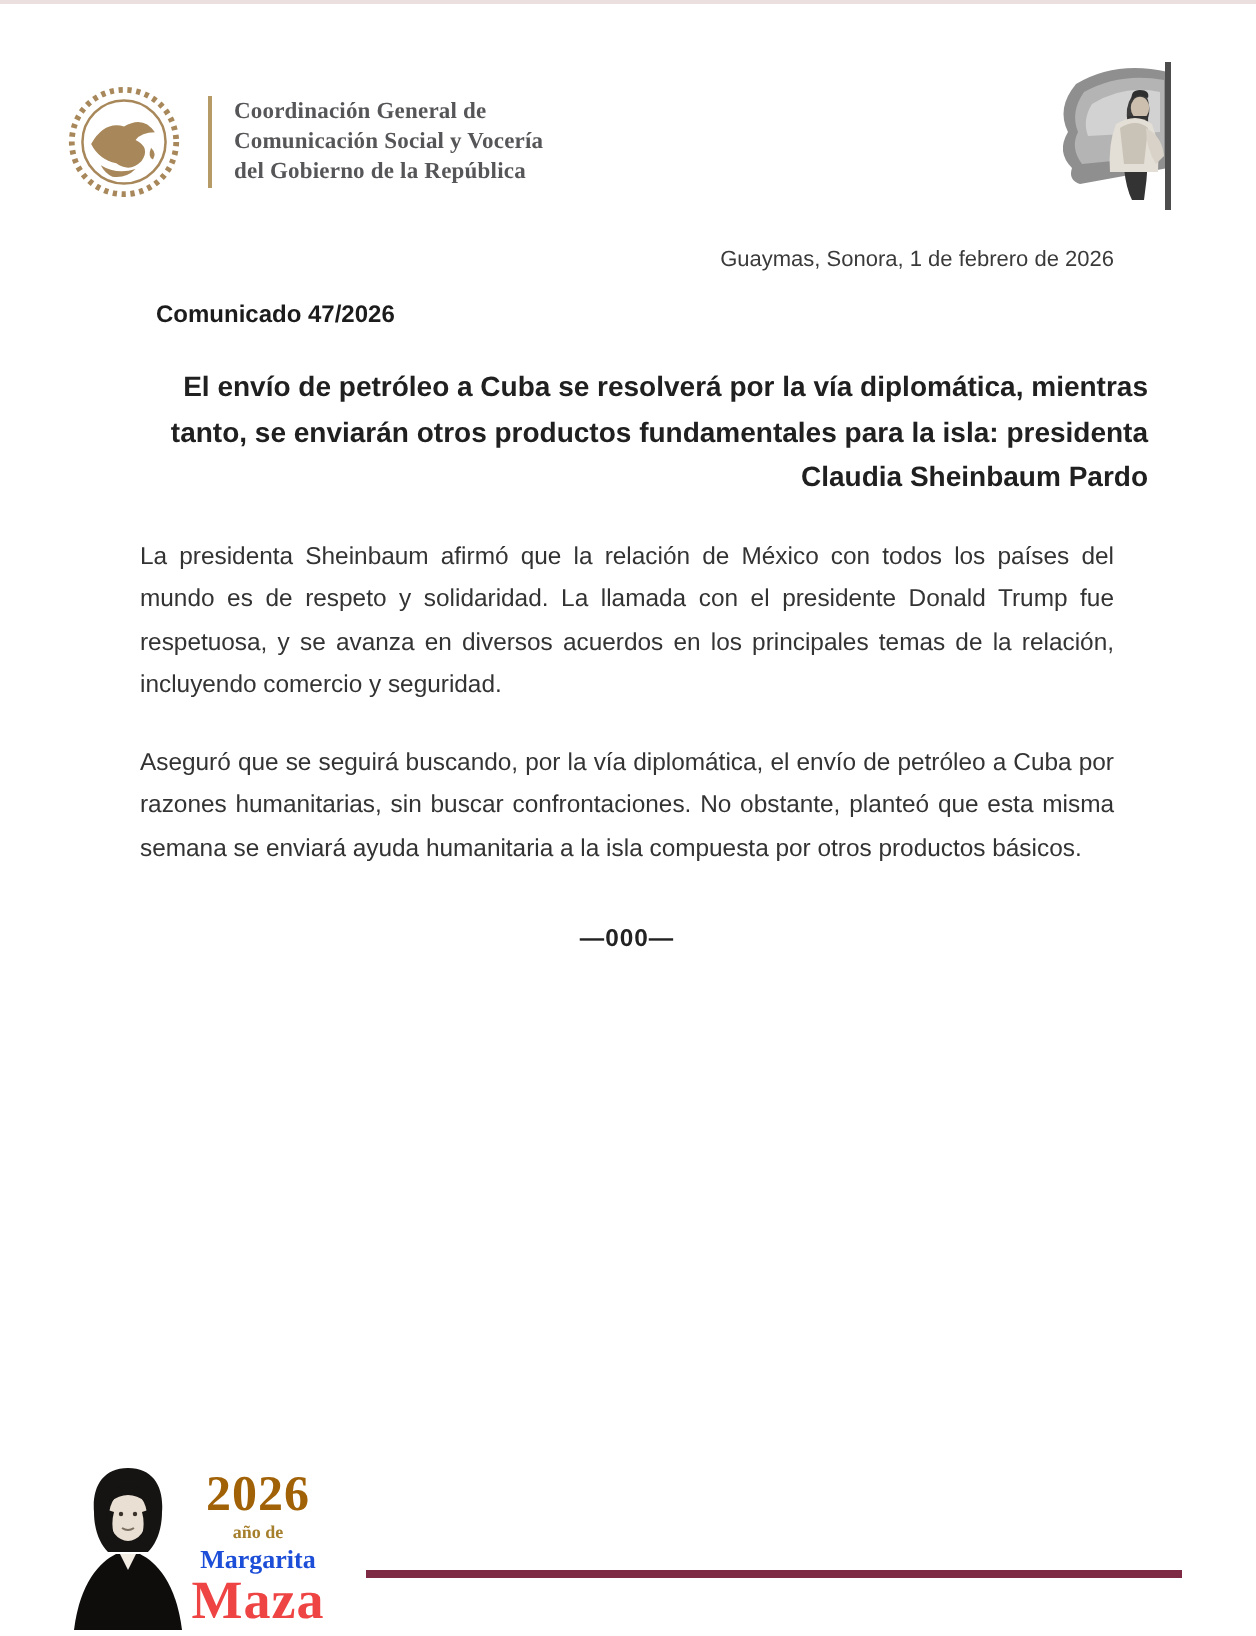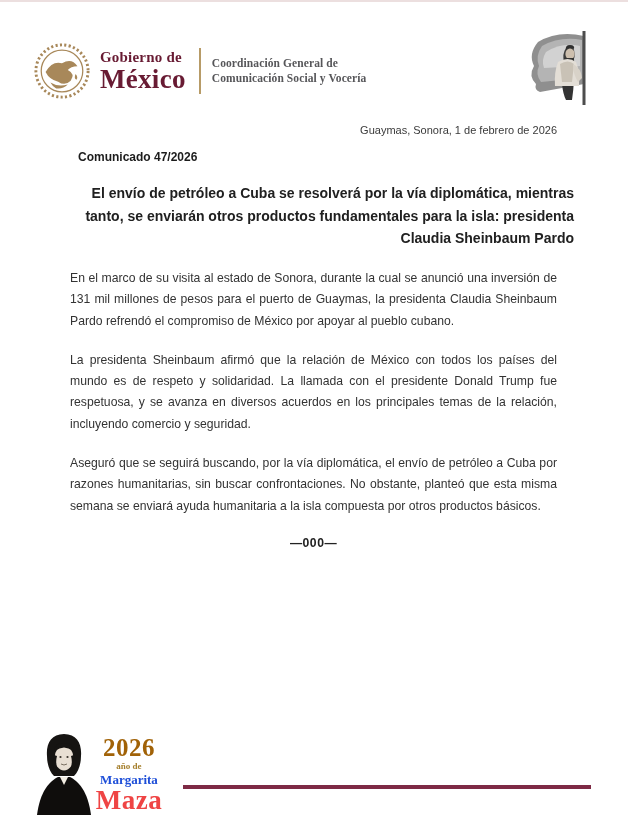--- a/index.html
+++ b/index.html
@@ -29,21 +29,21 @@
   
   .headline{position:absolute;top:180px;left:54px;right:54px;margin:0;
             text-align:right;font-size:14px;font-weight:bold;color:#202020;
             line-height:22.5px;}
   .headline-inner{display:inline-block;max-width:505px;}
   
   .body-text{position:absolute;top:266px;left:70px;right:71px;}
   .body-text p{margin:0 0 18px 0;font-size:12.2px;line-height:21.3px;
                text-align:justify;color:#333;}
   .closing{text-align:center;font-size:12.2px;font-weight:bold;color:#222;
-           margin-top:19px;letter-spacing:.5px;}
+           margin-top:27px;letter-spacing:.5px;}
   
   .footer-portrait{position:absolute;left:33px;top:729px;width:62px;height:84px;}
   .maza-block{position:absolute;left:94px;top:733px;width:70px;text-align:center;line-height:1;}
   .maza-year{display:block;font-family:"Liberation Serif", serif;font-weight:bold;
              font-size:25px;color:#a16207;letter-spacing:.5px;}
   .maza-sub{display:block;font-family:"Liberation Serif", serif;font-weight:bold;
             font-size:9px;color:#a57f2c;margin-top:2px;}
   .maza-name{display:block;font-family:"Liberation Serif", serif;font-weight:bold;
              font-size:13px;color:#1d4ed8;margin-top:2px;}
   .maza-surname{display:block;font-family:"Liberation Serif", serif;font-weight:bold;
@@ -56,28 +56,25 @@
 <div class="page">
 
   <header class="header">
     <svg class="eagle-seal" viewBox="0 0 60 60" xmlns="http://www.w3.org/2000/svg">
       <circle cx="30" cy="30" r="27" fill="none" stroke="#a8885a" stroke-width="3" stroke-dasharray="2.2 2.4"></circle>
       <circle cx="30" cy="30" r="21.5" fill="none" stroke="#a8885a" stroke-width="1.3"></circle>
       <path d="M13 31 Q20 19 30 22 Q40 16 46 25 Q39 25 36 29 Q44 33 39 40 Q33 46 26 41 Q17 39 13 31 Z" fill="#a8885a"></path>
       <path d="M18 42 Q26 47 36 44 Q31 49 24 48 Q20 46 18 42 Z" fill="#a8885a"></path>
       <path d="M44 33 Q47 36 45 39 Q42 38 44 33 Z" fill="#a8885a"></path>
     </svg>
-    <div class="brand-text">
-      <span class="brand-top">Gobierno de</span>
-      <span class="brand-bottom">México</span>
-    </div>
     <div class="gold-divider"></div>
     <div class="agency">
       <div>Coordinación General de</div>
       <div>Comunicación Social y Vocería</div>
+      <div>del Gobierno de la República</div>
     </div>
   </header>
 
   <svg class="flag-image" viewBox="0 0 76 80" xmlns="http://www.w3.org/2000/svg">
     <path d="M12 14 Q2 26 8 38 Q2 48 10 56 Q8 62 14 64 L58 56 L58 8 Q32 2 12 14 Z" fill="#8f8f8f"></path>
     <path d="M16 18 Q9 28 13 38 Q9 46 15 54 L56 50 L56 12 Q34 8 16 18 Z" fill="#b4b4b4"></path>
     <path d="M20 24 Q15 32 18 40 L54 38 L54 18 Q36 14 20 24 Z" fill="#d2d2d2"></path>
     <rect x="56.5" y="3" width="3" height="74" fill="#4d4d4d"></rect>
     <path d="M40 20 q6 -4 8 2 q2 8 -2 12 l-8 0 q-2 -8 2 -14 Z" fill="#3c3c3c"></path>
     <ellipse cx="44" cy="26" rx="4.6" ry="5.6" fill="#cdbfae"></ellipse>
@@ -87,21 +84,20 @@
     <path d="M34 36 q8 -5 14 0 l-2 18 l-10 0 Z" fill="#c9c2b6"></path>
     <path d="M47 36 q8 4 9 14 l-4 4 q-5 -8 -5 -18 Z" fill="#d8d2c8"></path>
   </svg>
 
   <div class="dateline">Guaymas, Sonora, 1 de febrero de 2026</div>
   <div class="comunicado">Comunicado 47/2026</div>
 
   <h1 class="headline"><span class="headline-inner">El envío de petróleo a Cuba se resolverá por la vía diplomática, mientras tanto, se enviarán otros productos fundamentales para la isla: presidenta Claudia Sheinbaum Pardo</span></h1>
 
   <main class="body-text">
-    <p>En el marco de su visita al estado de Sonora, durante la cual se anunció una inversión de 131 mil millones de pesos para el puerto de Guaymas, la presidenta Claudia Sheinbaum Pardo refrendó el compromiso de México por apoyar al pueblo cubano.</p>
     <p>La presidenta Sheinbaum afirmó que la relación de México con todos los países del mundo es de respeto y solidaridad. La llamada con el presidente Donald Trump fue respetuosa, y se avanza en diversos acuerdos en los principales temas de la relación, incluyendo comercio y seguridad.</p>
     <p>Aseguró que se seguirá buscando, por la vía diplomática, el envío de petróleo a Cuba por razones humanitarias, sin buscar confrontaciones. No obstante, planteó que esta misma semana se enviará ayuda humanitaria a la isla compuesta por otros productos básicos.</p>
     <div class="closing">—000—</div>
   </main>
 
   <svg class="footer-portrait" viewBox="0 0 62 84" xmlns="http://www.w3.org/2000/svg">
     <path d="M31 3 C18 3 13 13 14 25 C14 34 17 41 21 45 L41 45 C45 41 48 34 48 25 C49 13 44 3 31 3 Z" fill="#161412"></path>
     <ellipse cx="31" cy="27" rx="9.5" ry="12.5" fill="#e9dfd3"></ellipse>
     <path d="M22 20 q9 -7 18 0 q1 -8 -9 -8 q-10 0 -9 8 Z" fill="#161412"></path>
     <path d="M21 24 q-3 10 1 18 l3 -2 q-3 -8 -1 -15 Z" fill="#161412"></path>

